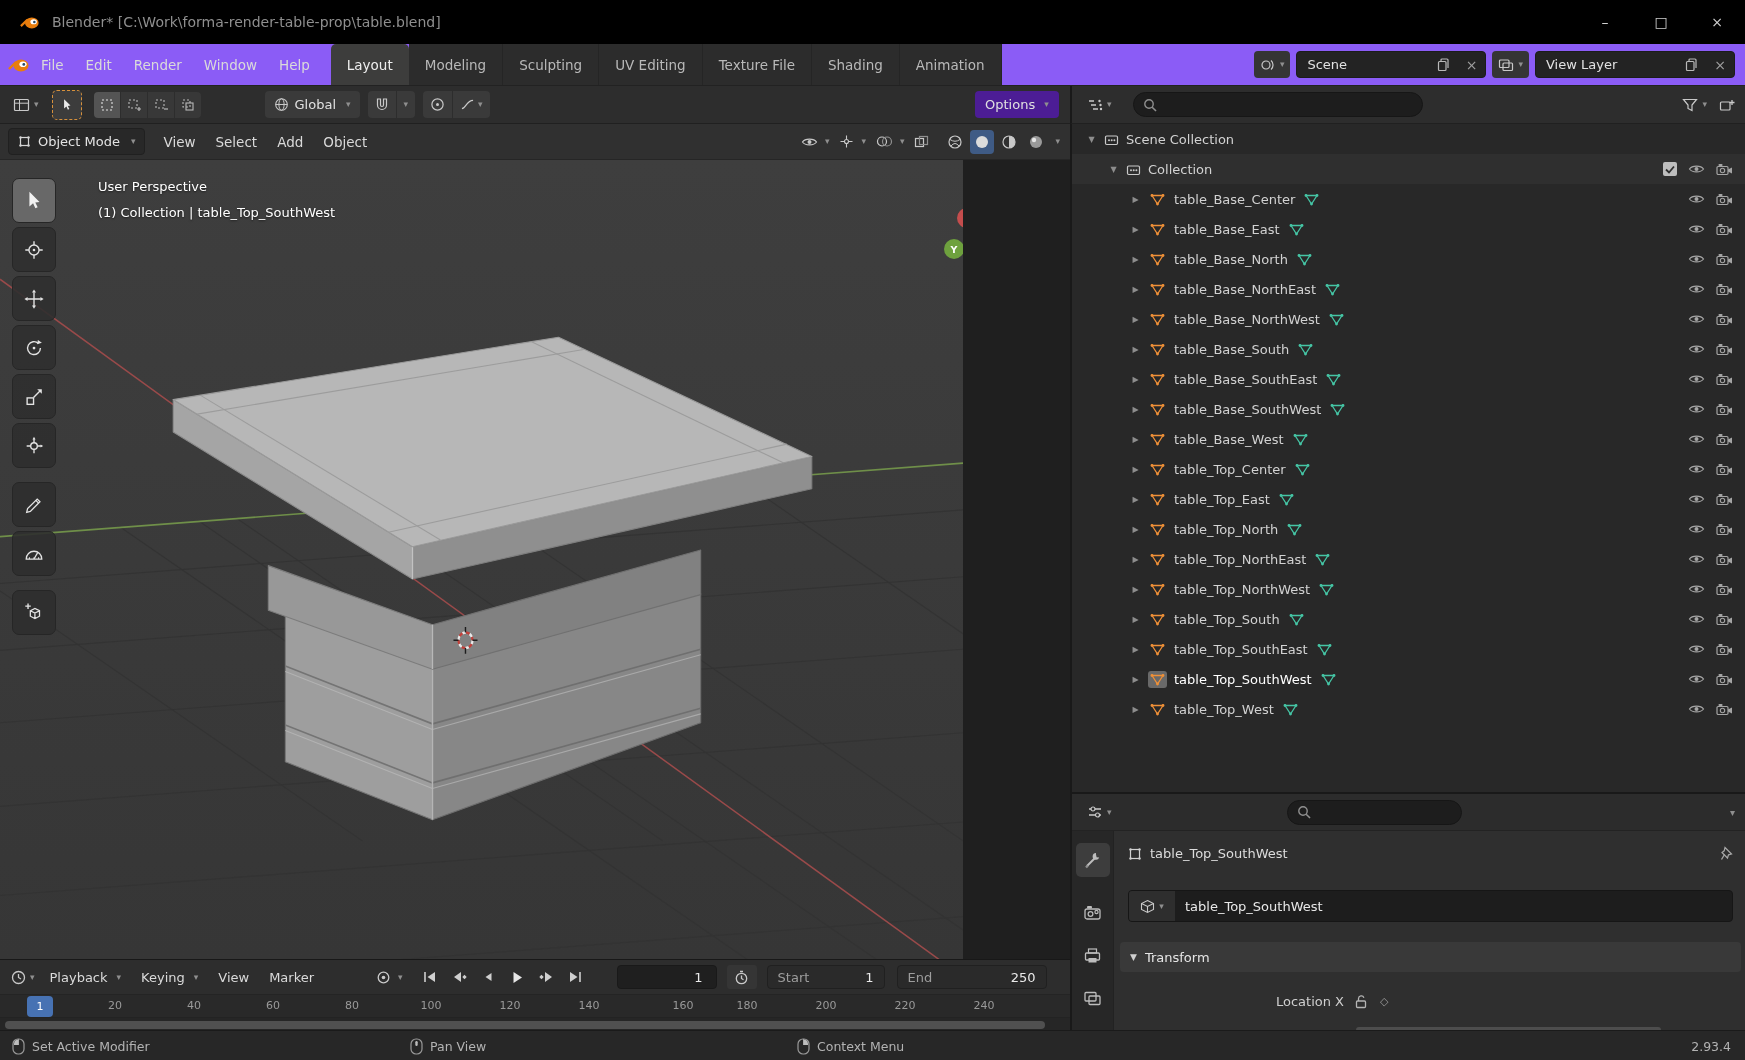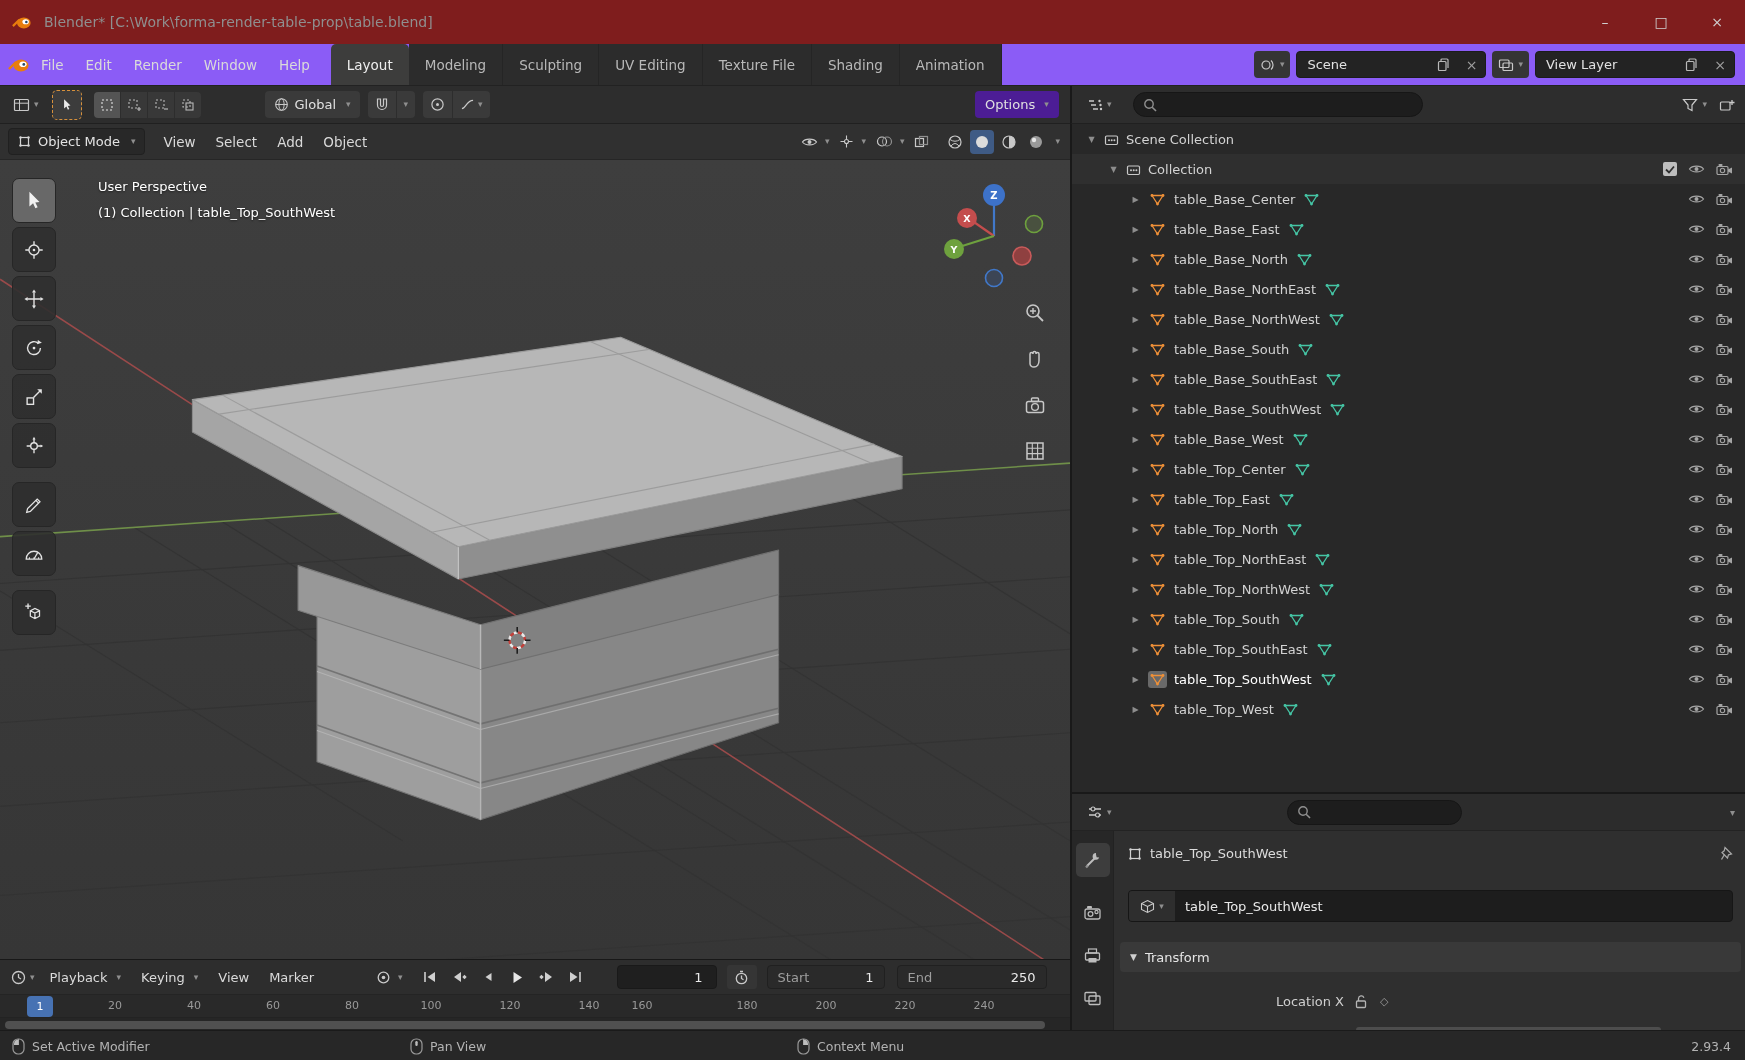--- a/index.html
+++ b/index.html
@@ -2,21 +2,21 @@
 <html><head>
 <meta charset="utf-8">
 <style>
 *{margin:0;padding:0;box-sizing:border-box}
 html,body{width:1745px;height:1060px;overflow:hidden}
 body{position:relative;background:#1f1f1f;font-family:"DejaVu Sans","Liberation Sans",sans-serif;font-size:13px;color:#d0d0d0}
 svg{display:block}
 .caret{color:#8f8f8f;font-size:9px;margin-left:4px;line-height:1}
 
 
-#titlebar{position:absolute;left:0;top:0;width:1745px;height:44px;background:#7f1d1d;display:flex;align-items:center;padding-left:12px}
+#titlebar{position:absolute;left:0;top:0;width:1745px;height:44px;background:#000000;display:flex;align-items:center;padding-left:20px}
 #titlebar .title-text{margin-left:12px;color:#8f8f8f;font-size:14px}
 .win-controls{margin-left:auto;display:flex;height:100%}
 .win-btn{width:56px;height:100%;display:flex;align-items:center;justify-content:center;color:#cfcfcf;font-size:14px}
 
 
 #topbar{position:absolute;left:0;top:44px;width:1745px;height:42px;background:#8b5cf6;display:flex;align-items:center;padding-left:8px;border-bottom:1px solid #222}
 .menu-item{padding:0 11px;color:#dadada;font-size:13.5px}
 #workspace-tabs{display:flex;align-items:stretch;height:100%;margin-left:10px}
 .ws-tab{display:flex;align-items:center;padding:0 16px;color:#b9b9b9;font-size:13.5px;border-right:1px solid #252525;background:#2c2c2c}
 .ws-tab.active{background:#3d3d3c;color:#eeeeee;border-radius:5px 5px 0 0;border-right:none}
@@ -53,21 +53,21 @@
 #vp-header{position:absolute;left:0;top:124px;width:1070px;height:36px;background:#303030;border-bottom:1px solid #262626;display:flex;align-items:center;padding-left:8px}
 .mode-pill{height:27px;display:flex;align-items:center;gap:7px;background:#282828;border:1px solid #202020;border-radius:4px;padding:8px 9px;color:#e3e3e3;margin-right:8px}
 .vp-menu{padding:0 10px;color:#dadada;font-size:13.5px}
 .vp-right{margin-left:auto;display:flex;align-items:center;gap:10px;padding-right:10px}
 .vp-ico{display:flex;align-items:center;gap:3px}
 .shade-group{display:flex;align-items:center;gap:3px;margin-left:4px}
 .shade-btn{width:24px;height:24px;border-radius:4px;display:flex;align-items:center;justify-content:center}
 .shade-btn.active{background:#3f5b85}
 
 
-#viewport{position:absolute;left:0;top:160px;width:1070px;height:799px;overflow:hidden;background:#3a3a3a}
+#viewport{position:absolute;left:0;top:160px;width:963px;height:799px;overflow:hidden;background:#3a3a3a}
 #scene-svg{position:absolute;left:0;top:0;width:100%;height:100%}
 .vp-overlay{position:absolute;left:98px;top:14px;color:#ffffff;font-size:13px;line-height:26px;text-shadow:0 1px 2px rgba(0,0,0,.55)}
 #vp-toolbar{position:absolute;left:12px;top:18px;display:flex;flex-direction:column;gap:4px}
 .tb-btn{width:44px;height:45px;background:rgba(47,47,47,.9);border:1px solid #262626;border-radius:7px;display:flex;align-items:center;justify-content:center}
 .tb-btn.active{background:#686868}
 .tb-gap{height:6px}
 #nav-gizmo{position:absolute;left:933px;top:18px}
 #vp-nav{position:absolute;left:1024px;top:142px;display:flex;flex-direction:column;gap:24px}
 
 
@@ -1428,21 +1428,21 @@
   </div>
   <div id="tl-ruler">
     <div class="tl-playhead">1</div>
   <span class="tl-num" style="left: 115.05px;">20</span>
       <span class="tl-num" style="left: 194.05px;">40</span>
       <span class="tl-num" style="left: 273.05px;">60</span>
       <span class="tl-num" style="left: 352.05px;">80</span>
       <span class="tl-num" style="left: 431.05px;">100</span>
       <span class="tl-num" style="left: 510.05px;">120</span>
       <span class="tl-num" style="left: 589.05px;">140</span>
-      <span class="tl-num" style="left: 642px;">160</span>
+      <span class="tl-num" style="left: 683px;">160</span>
       <span class="tl-num" style="left: 747.05px;">180</span>
       <span class="tl-num" style="left: 826.05px;">200</span>
       <span class="tl-num" style="left: 905.05px;">220</span>
       <span class="tl-num" style="left: 984.05px;">240</span>
     </div>
   <div class="tl-scroll">
       <div class="tl-thumb"></div>
     </div>
 </div>
 

